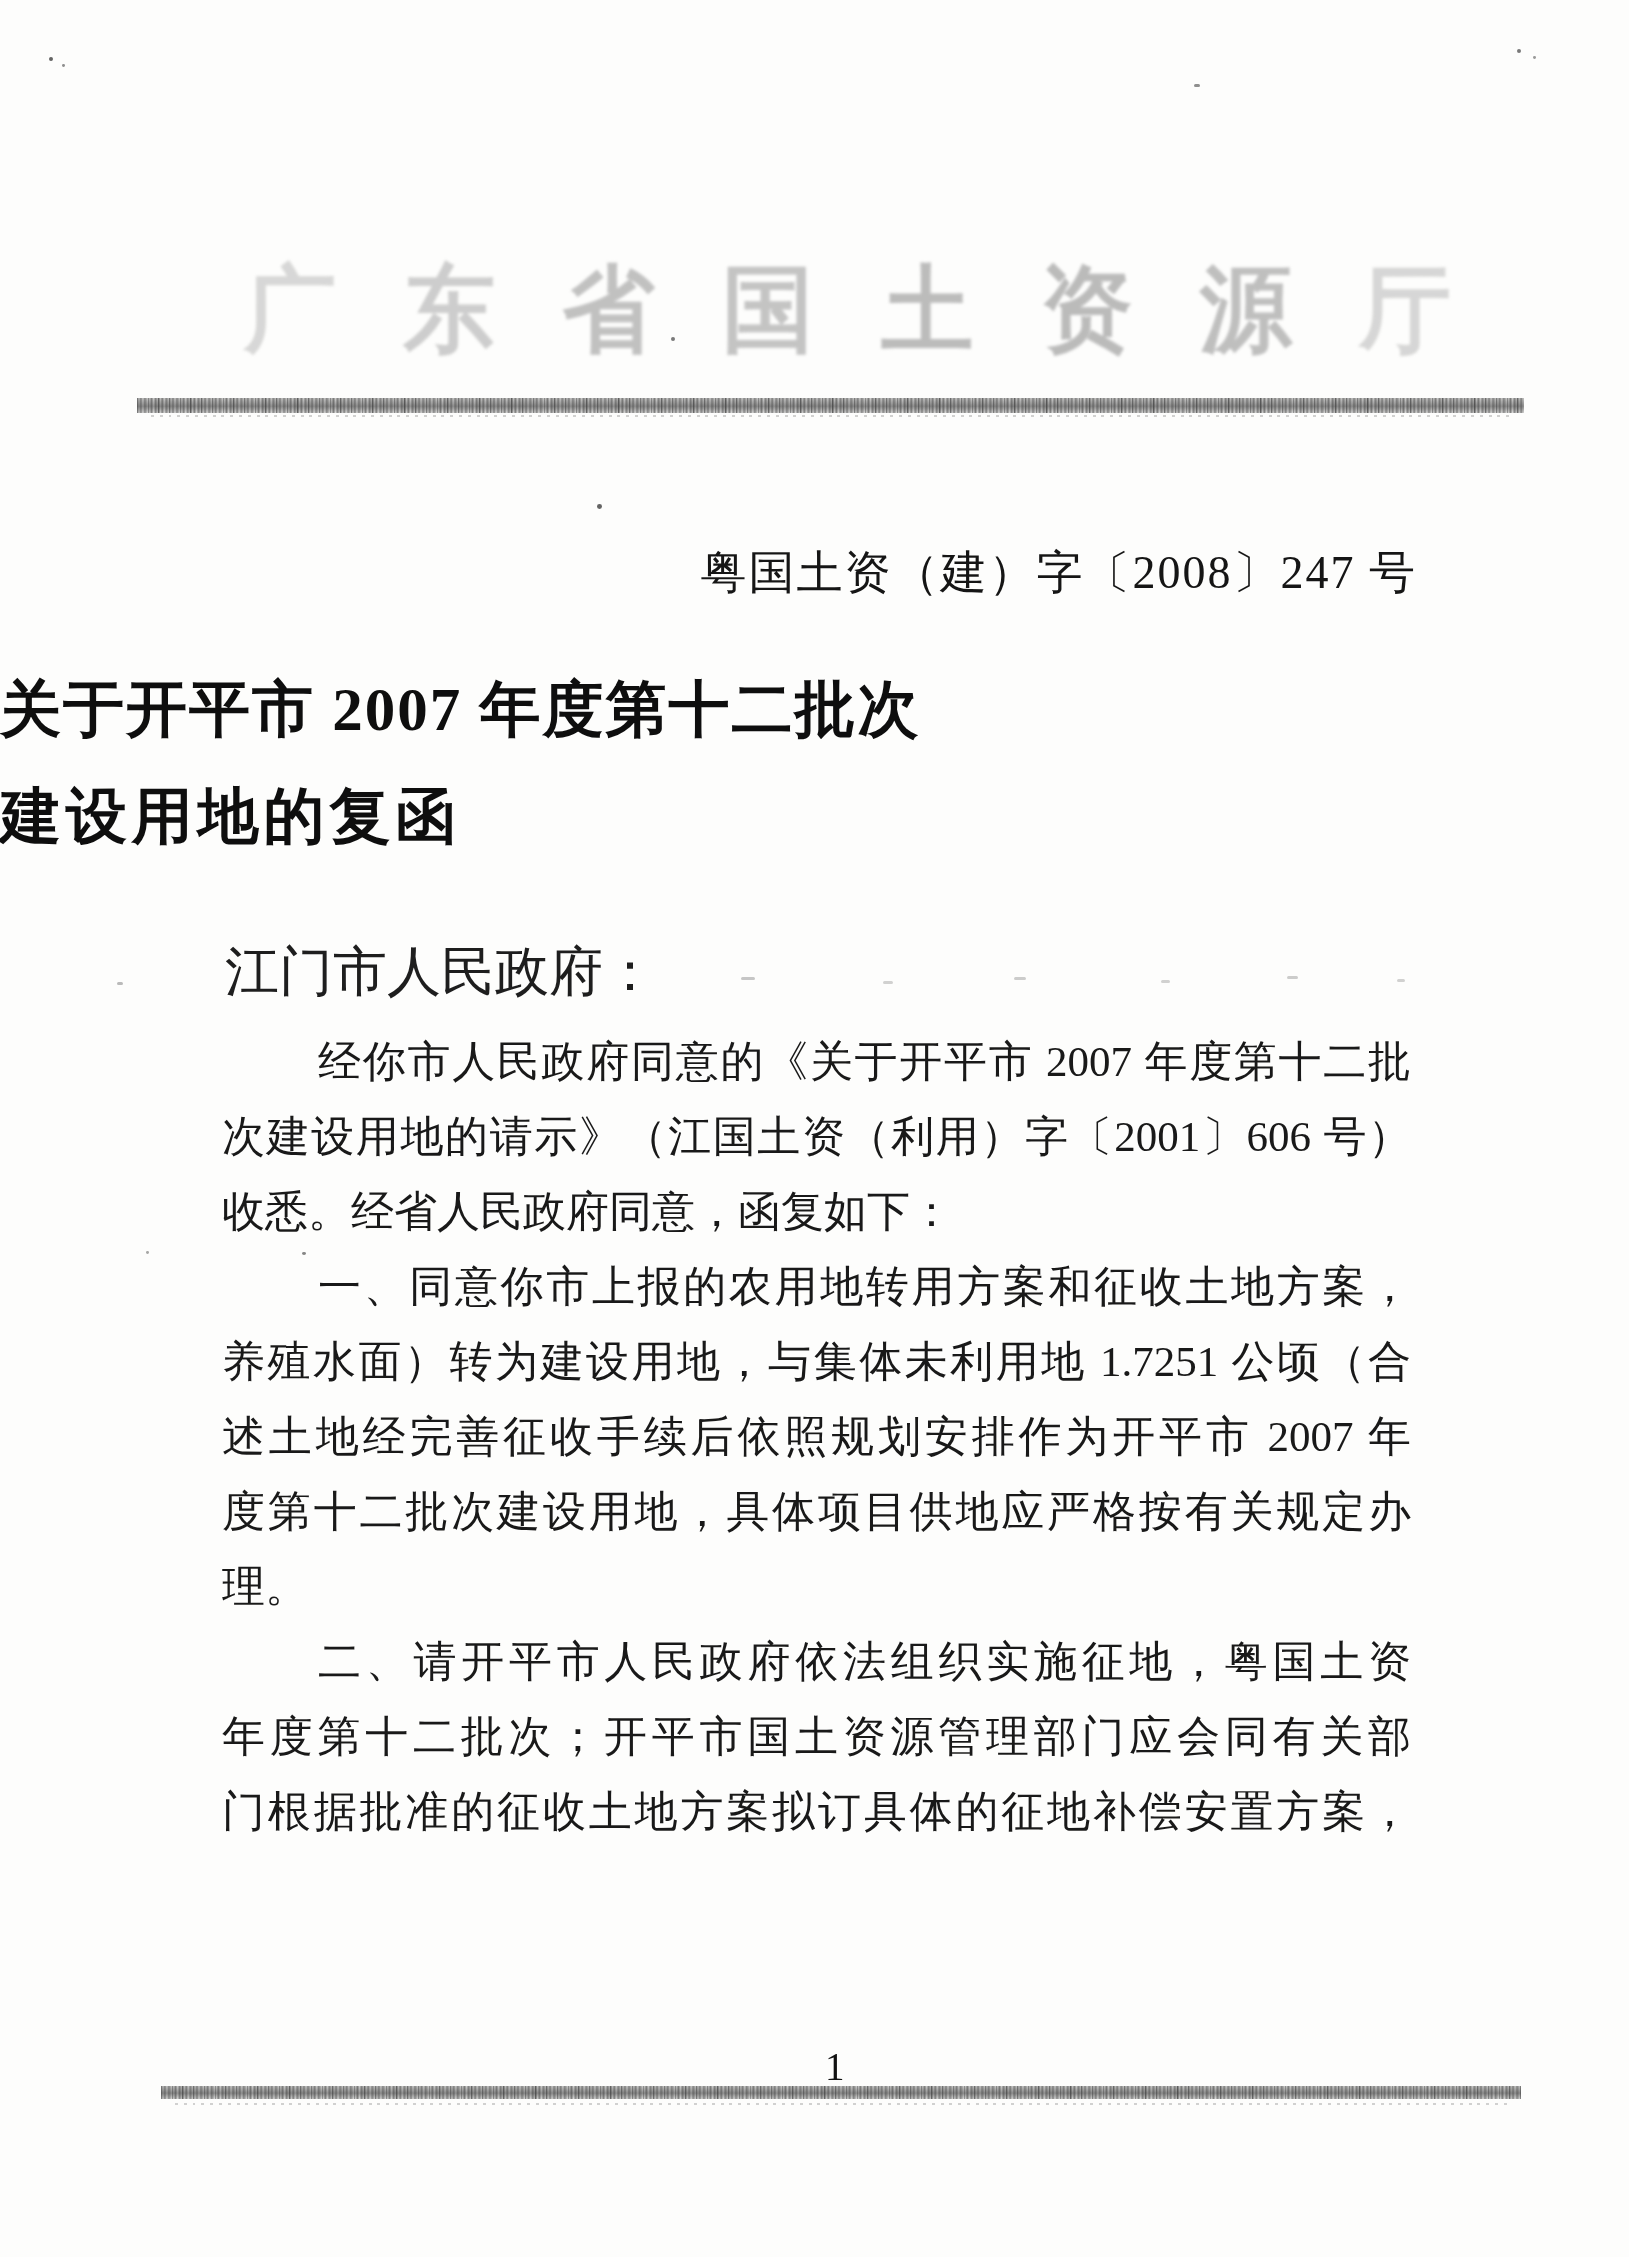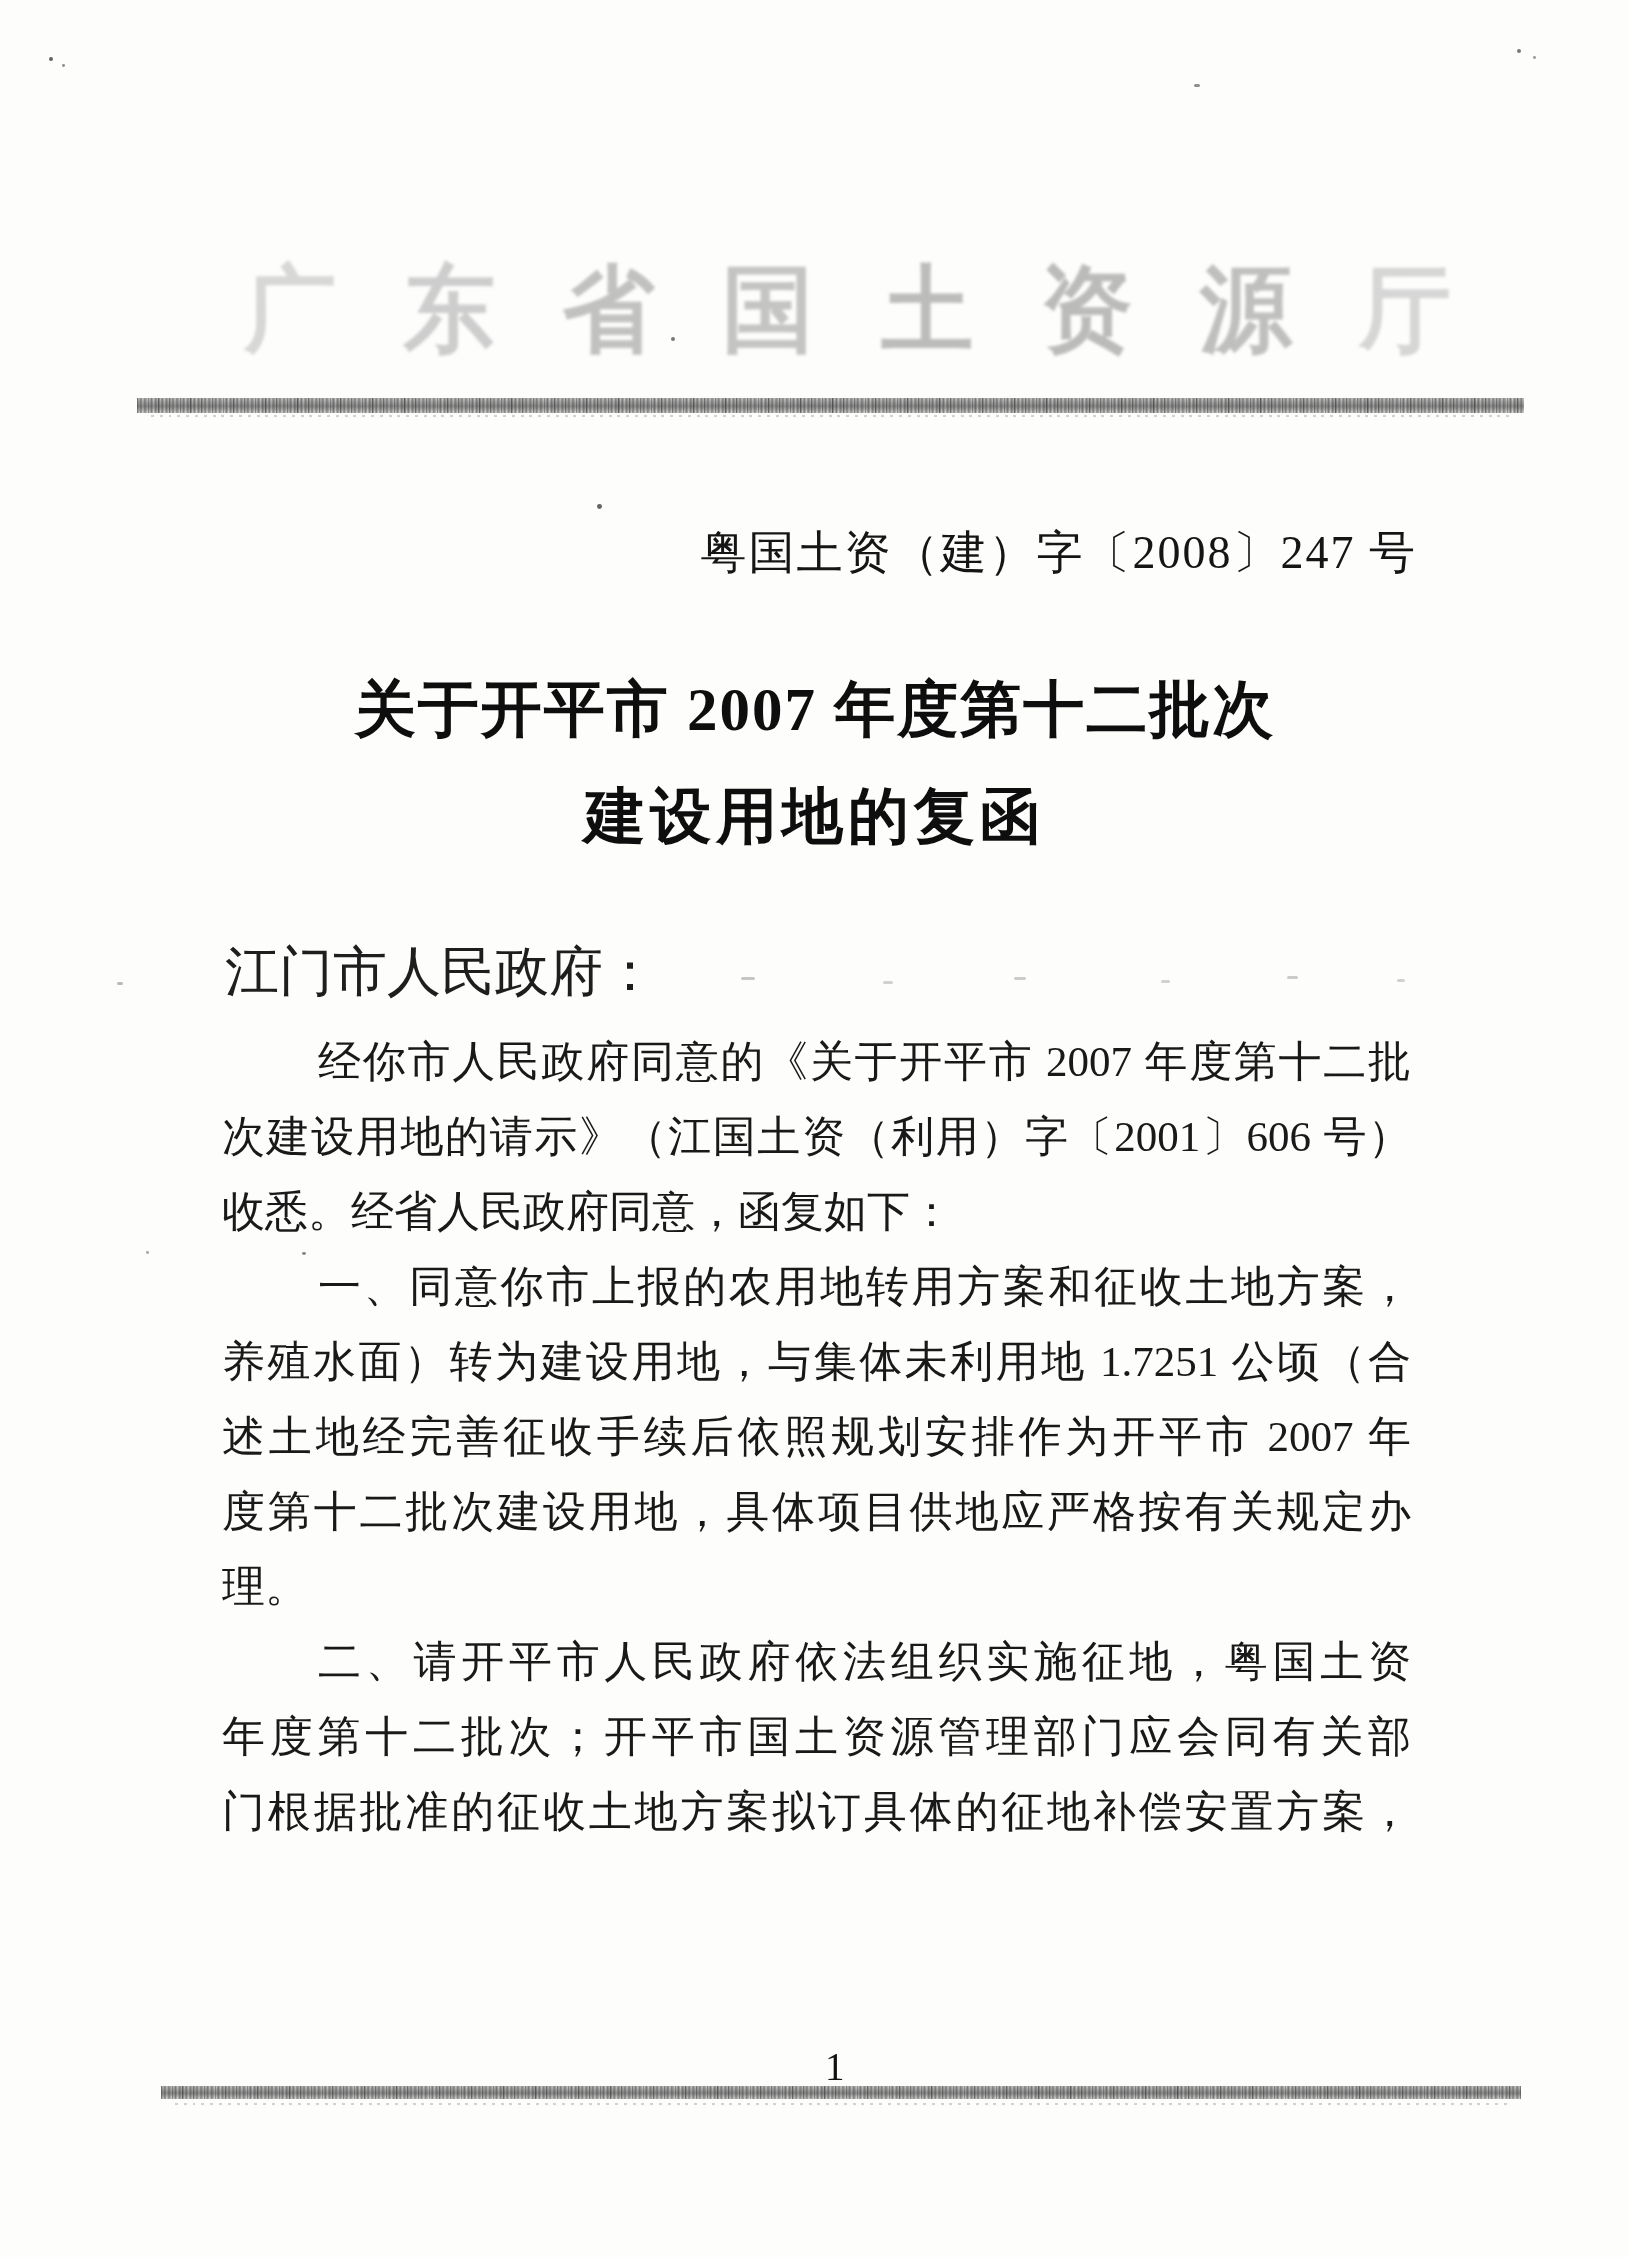--- a/index.html
+++ b/index.html
@@ -44,28 +44,28 @@
   }
   .band::after{
     content:"";position:absolute;left:1%;right:1%;top:16.6px;height:2.9px;
     background:repeating-linear-gradient(90deg, rgba(0,0,0,.45) 0 2.9px, transparent 2.9px 8.8px);
     opacity:.45;
   }
   .band-top{top:398px;left:137px;width:1387px;}
   .band-bottom{top:2086px;left:161px;width:1360px;height:12.7px;}
 
   .doc-number{
-    position:absolute;top:522px;right:213px;
+    position:absolute;top:542px;right:213px;
     font-size:46px;letter-spacing:2px;color:#151515;
     white-space:nowrap;
   }
 
   .title{
     position:absolute;top:669px;left:0;width:100%;
-    text-align:center;font-weight:700;color:#0e0e0e;
+    font-weight:700;color:#0e0e0e;
   }
   .title-line1{font-size:61px;letter-spacing:2px;}
   .title-line2{font-size:61px;letter-spacing:4.9px;margin-top:25px;}
 
   .salutation{
     position:absolute;top:936px;left:225px;
     font-size:54px;white-space:nowrap;
   }
 
   .body-text{

